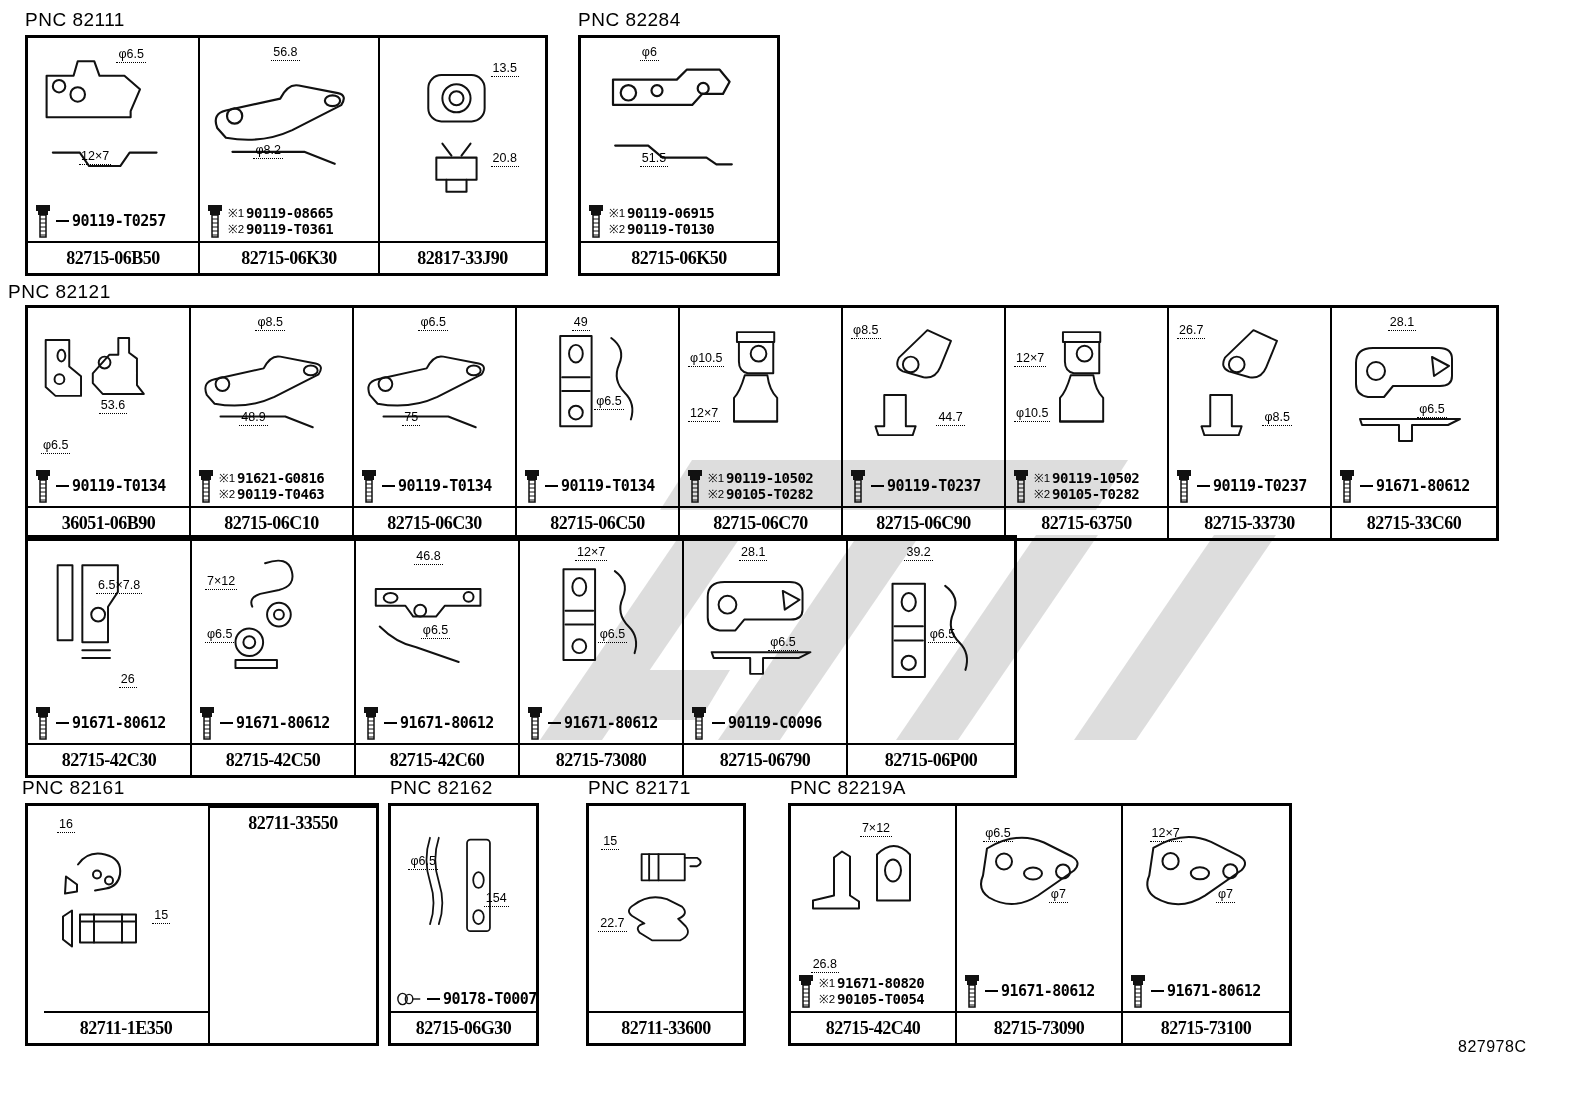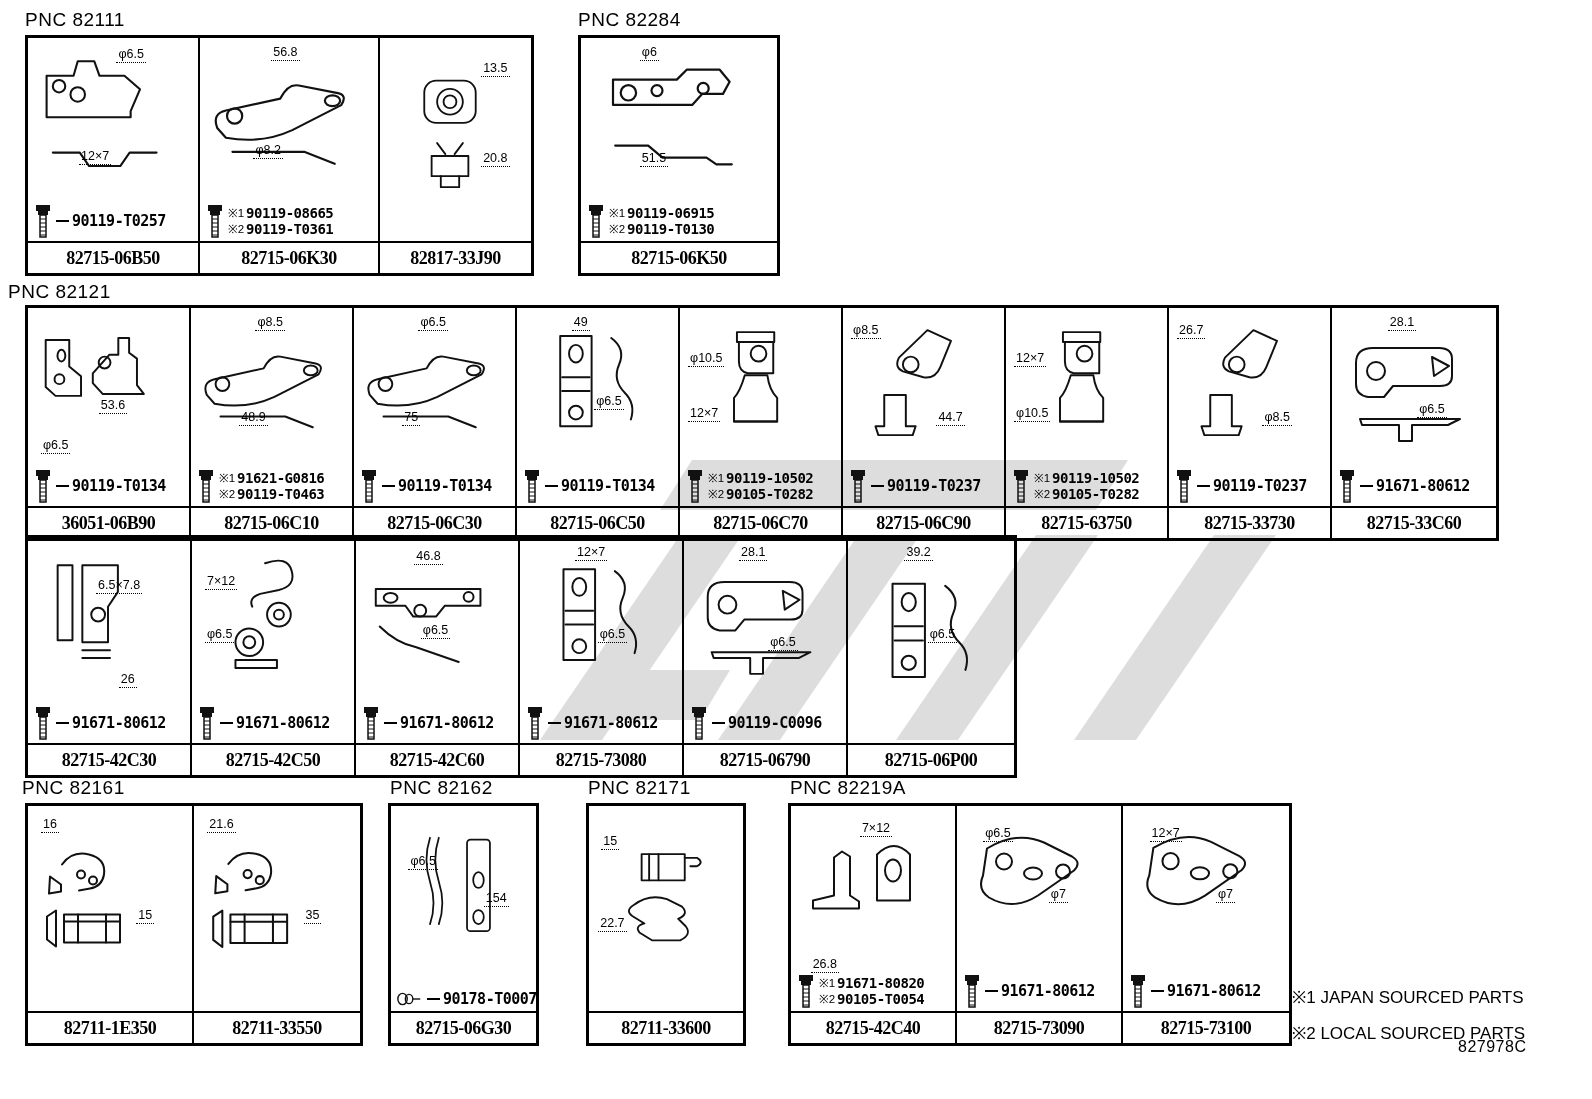--- a/index.html
+++ b/index.html
@@ -105,21 +105,21 @@
                 </div>
                 <div class="fl">
                   <span class="fn">※2</span>
                   <span class="fnum">90119-T0361</span>
                 </div>
               </div>
             </div>
           </div>
           <div class="partstrip">82715-06K30</div>
         </div>
-        <div class="cell nofast" style="width: 151px; justify-content: center;">
+        <div class="cell nofast" style="width: 165px; justify-content: center;">
           <div class="drawing">
             <svg class="sketch" viewBox="0 0 160 150" preserveAspectRatio="xMidYMid meet">
               <g fill="none" stroke="#111" stroke-width="2" stroke-linejoin="round" stroke-linecap="round">
                 <rect x="46" y="12" width="56" height="46" rx="13"></rect>
                 <circle cx="74" cy="35" r="14"></circle>
                 <circle cx="74" cy="35" r="7"></circle>
                 <path d="M60 80 l9 12 M88 80 l-9 12"></path>
                 <path d="M54 94 h40 v22 h-40 z"></path>
                 <path d="M64 116 v12 h20 v-12"></path>
               </g>
@@ -636,55 +636,40 @@
                 <path d="M94 22 q15 11 8 27 q-7 16 6 29 q11 11 6 27"></path>
               </g>
             </svg>
             <span class="dim" style="left: 34%; top: 4%;">39.2</span>
             <span class="dim" style="left: 48%; top: 44%;">φ6.5</span>
           </div>
           <div class="partstrip">82715-06P00</div>
         </div>
       </div>
       <div class="pnc-label" style="left: 22px; top: 777px; text-align: right;">PNC 82161</div>
-      <div class="ptable" style="left: 25px; top: 803px; height: 237px;">
+      <div class="ptable" style="left: 25px; top: 803px; height: 237px; padding-left: 16px;">
         <div class="cell nofast" style="width: 166px;">
           <div class="drawing">
             <svg class="sketch" viewBox="0 0 160 150" preserveAspectRatio="xMidYMid meet">
               <g fill="none" stroke="#111" stroke-width="2" stroke-linejoin="round" stroke-linecap="round">
                 <path d="M32 32 q10-14 27-10 q17 4 15 20 q-2 12 -14 14 l-11 2"></path>
                 <circle cx="51" cy="42" r="4"></circle>
                 <circle cx="63" cy="48" r="4"></circle>
                 <path d="M20 44 l11 8 v7 l-12 2 z"></path>
                 <rect x="34" y="82" width="56" height="28"></rect>
                 <path d="M34 89 h56 M48 82 v28 M76 82 v28"></path>
                 <path d="M26 78 v36 l-9-7 v-23 z"></path>
               </g>
             </svg>
             <span class="dim" style="left: 8%; top: 6%;">16</span>
             <span class="dim" style="left: 66%; top: 50%;">15</span>
           </div>
           <div class="partstrip">82711-1E350</div>
         </div>
         <div class="cell nofast" style="width: 166px;">
-          <div class="drawing">
-            <svg class="sketch" viewBox="0 0 160 150" preserveAspectRatio="xMidYMid meet">
-              <g fill="none" stroke="#111" stroke-width="2" stroke-linejoin="round" stroke-linecap="round">
-                <path d="M32 32 q10-14 27-10 q17 4 15 20 q-2 12 -14 14 l-11 2"></path>
-                <circle cx="51" cy="42" r="4"></circle>
-                <circle cx="63" cy="48" r="4"></circle>
-                <path d="M20 44 l11 8 v7 l-12 2 z"></path>
-                <rect x="34" y="82" width="56" height="28"></rect>
-                <path d="M34 89 h56 M48 82 v28 M76 82 v28"></path>
-                <path d="M26 78 v36 l-9-7 v-23 z"></path>
-              </g>
-            </svg>
-            <span class="dim" style="left: 8%; top: 6%;">21.6</span>
-            <span class="dim" style="left: 66%; top: 50%;">35</span>
-          </div>
           <div class="partstrip">82711-33550</div>
         </div>
       </div>
       <div class="pnc-label" style="left: 390px; top: 777px;">PNC 82162</div>
       <div class="ptable" style="left: 388px; top: 803px; height: 237px;">
         <div class="cell" style="width: 145px;">
           <div class="drawing">
             <svg class="sketch" viewBox="0 0 160 150" preserveAspectRatio="xMidYMid meet">
               <g fill="none" stroke="#111" stroke-width="2" stroke-linejoin="round" stroke-linecap="round">
                 <path d="M42 14 q-8 25 0 50 q8 25 0 48"></path>
@@ -826,18 +811,14 @@
                   <span class="fnum">91671-80612</span>
                 </div>
               </div>
             </div>
           </div>
           <div class="partstrip">82715-73100</div>
         </div>
       </div>
     </div>
 
-  <div class="notes">
-    <div>※1 JAPAN SOURCED PARTS</div>
-    <div>※2 LOCAL SOURCED PARTS</div>
-  </div>
   <div class="sheet-code">827978C</div>
 </div>
 
 </body></html>

